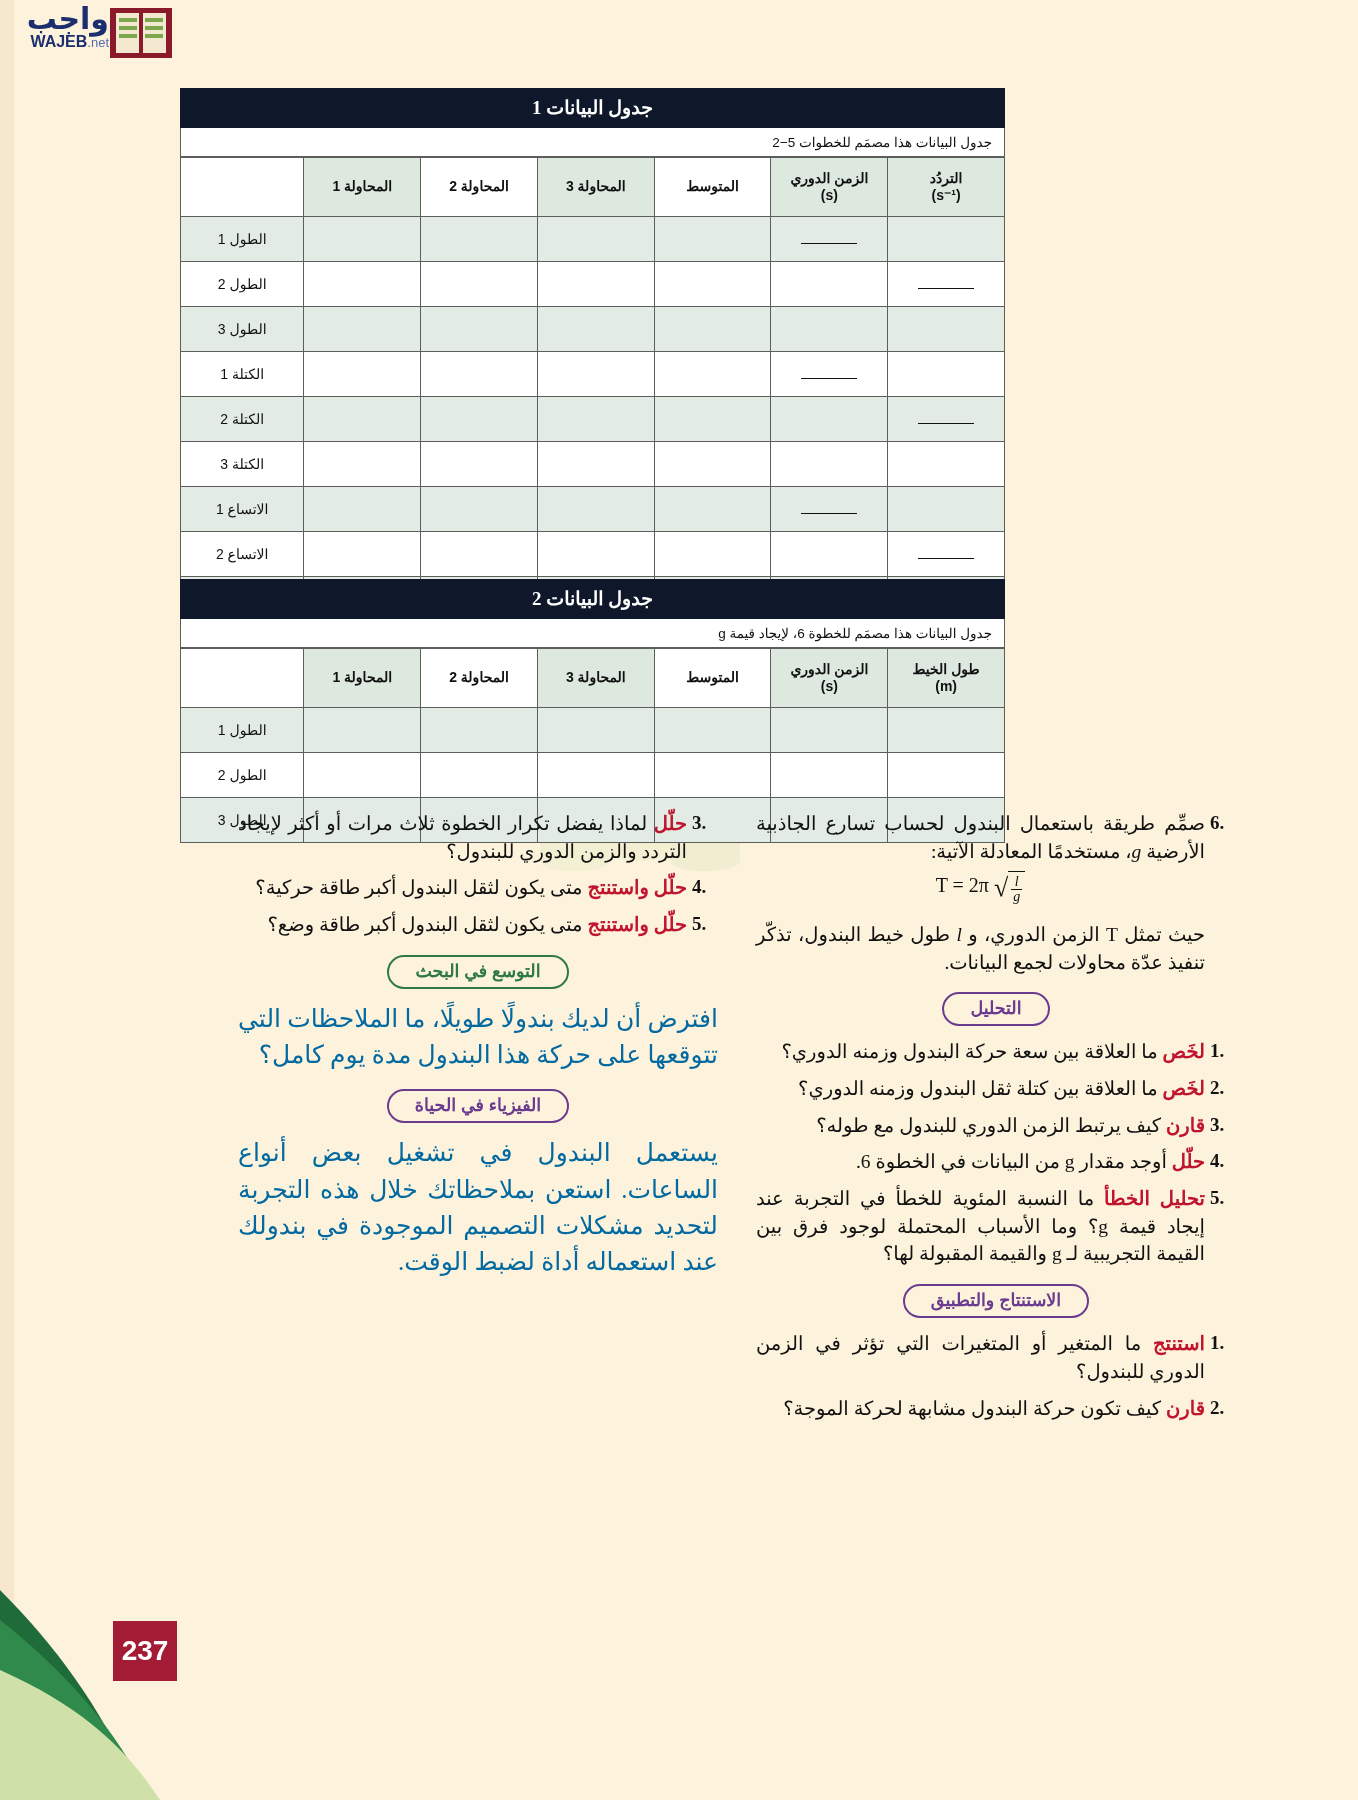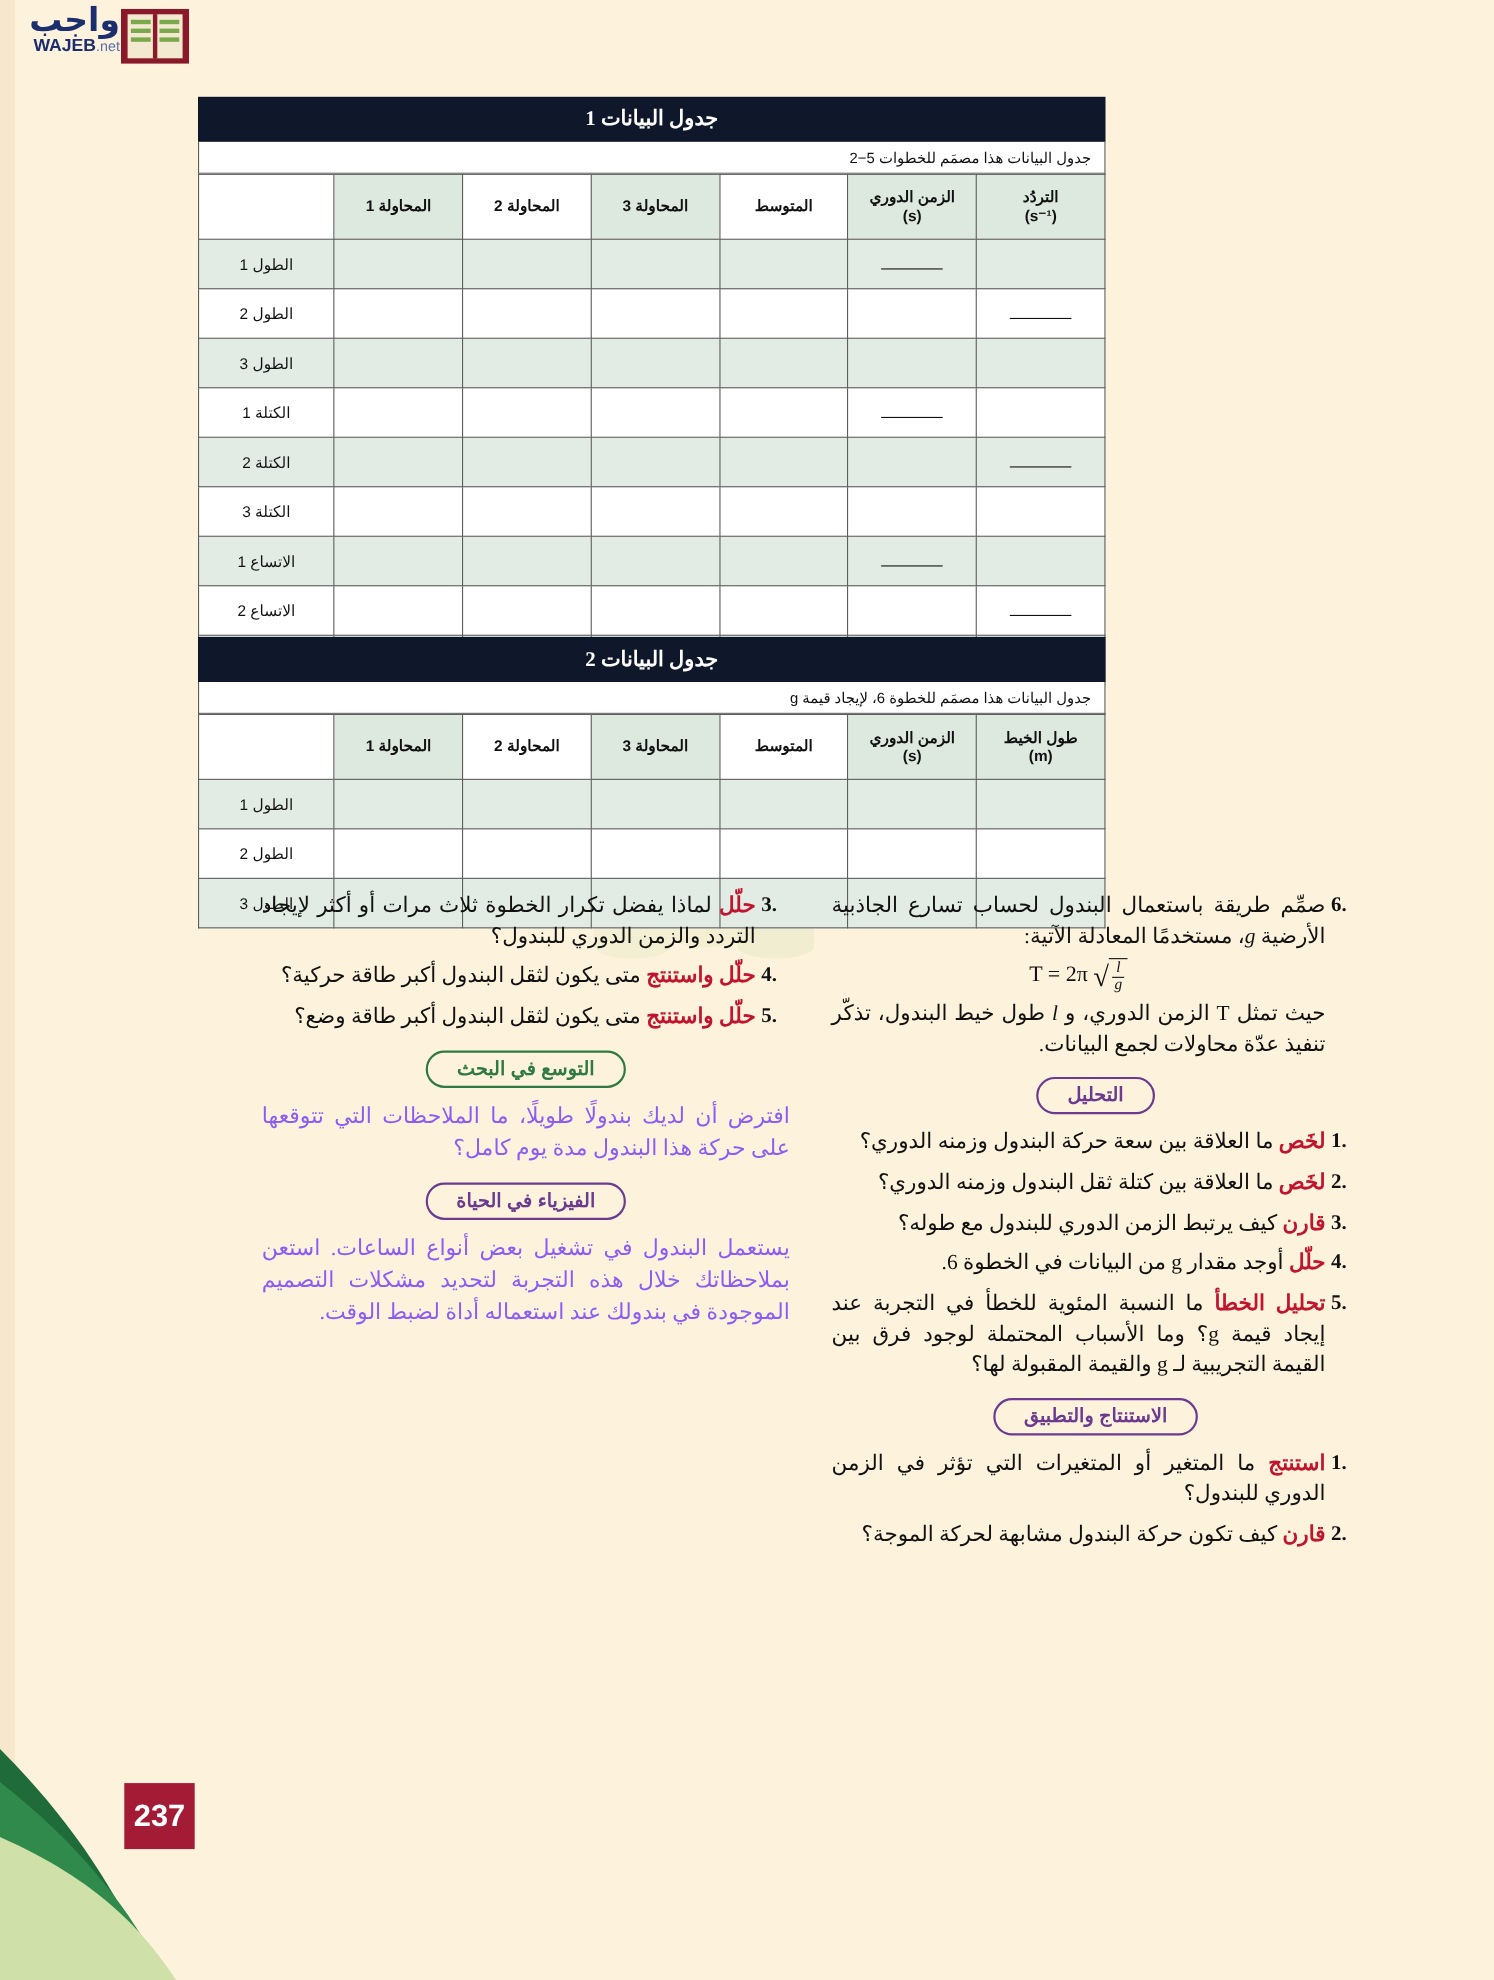--- a/index.html
+++ b/index.html
@@ -63,22 +63,22 @@
 
   
   .pill{display:inline-block;border:2px solid #6b3b8f;border-radius:17px;background:#fdf3dc;
         padding:4px 26px 5px;font-family:"Liberation Sans",sans-serif;font-weight:bold;font-size:17.5px;
         color:#6b3b8f;position:relative;}
   .pill.green{border-color:#2f7a42;color:#2f7a42;}
   .pillrow{display:flex;justify-content:flex-start;margin:16px 0 12px;}
   .pillrow.right{justify-content:center;}
   .pillrow.leftcol{justify-content:flex-start;}
 
-  .para{font-family:"Liberation Serif","DejaVu Serif",serif;font-size:20px;line-height:1.45;
-        color:#8b5cf6;text-align:justify;margin:0 0;}
+  .para{font-family:"Liberation Serif","DejaVu Serif",serif;font-size:25px;line-height:1.45;
+        color:#0369a1;text-align:justify;margin:0 0;}
 
   
   .formula{display:inline-block;direction:ltr;font-family:"Liberation Serif",serif;font-size:20px;white-space:nowrap;vertical-align:middle;}
   .frac{display:inline-flex;flex-direction:column;vertical-align:middle;font-size:14px;line-height:1.05;text-align:center;margin:0 1px;}
   .frac .num{border-bottom:1px solid #111;padding:0 2px;font-style:italic;}
   .frac .den{padding:0 2px;font-style:italic;}
   .radical{display:inline-flex;align-items:center;vertical-align:middle;}
   .radical .sign{font-size:26px;line-height:1;}
   .radical .body{border-top:1.3px solid #111;padding:1px 2px 0 2px;}
 </style>
@@ -314,21 +314,21 @@
     </tbody>
   </table>
 </div>
 
 <div class="col" style="right:122px;top:810px;width:480px;">
 
   <div class="qitem">
     <div class="qnum">6.</div>
     <div class="qtxt">
       <span>صمِّم طريقة باستعمال البندول لحساب تسارع الجاذبية الأرضية </span><span class="it">g</span><span>، مستخدمًا المعادلة الآتية:</span>
-      <div style="text-align:center;margin:6px 0 4px;">
+      <div style="text-align:center;margin:6px 0 16px;">
         <span class="formula">
           <span>T = 2π</span>
           <span class="radical">
             <span class="sign">√</span>
             <span class="body">
               <span class="frac">
                 <span class="num">l</span>
                 <span class="den">g</span>
               </span>
             </span>

